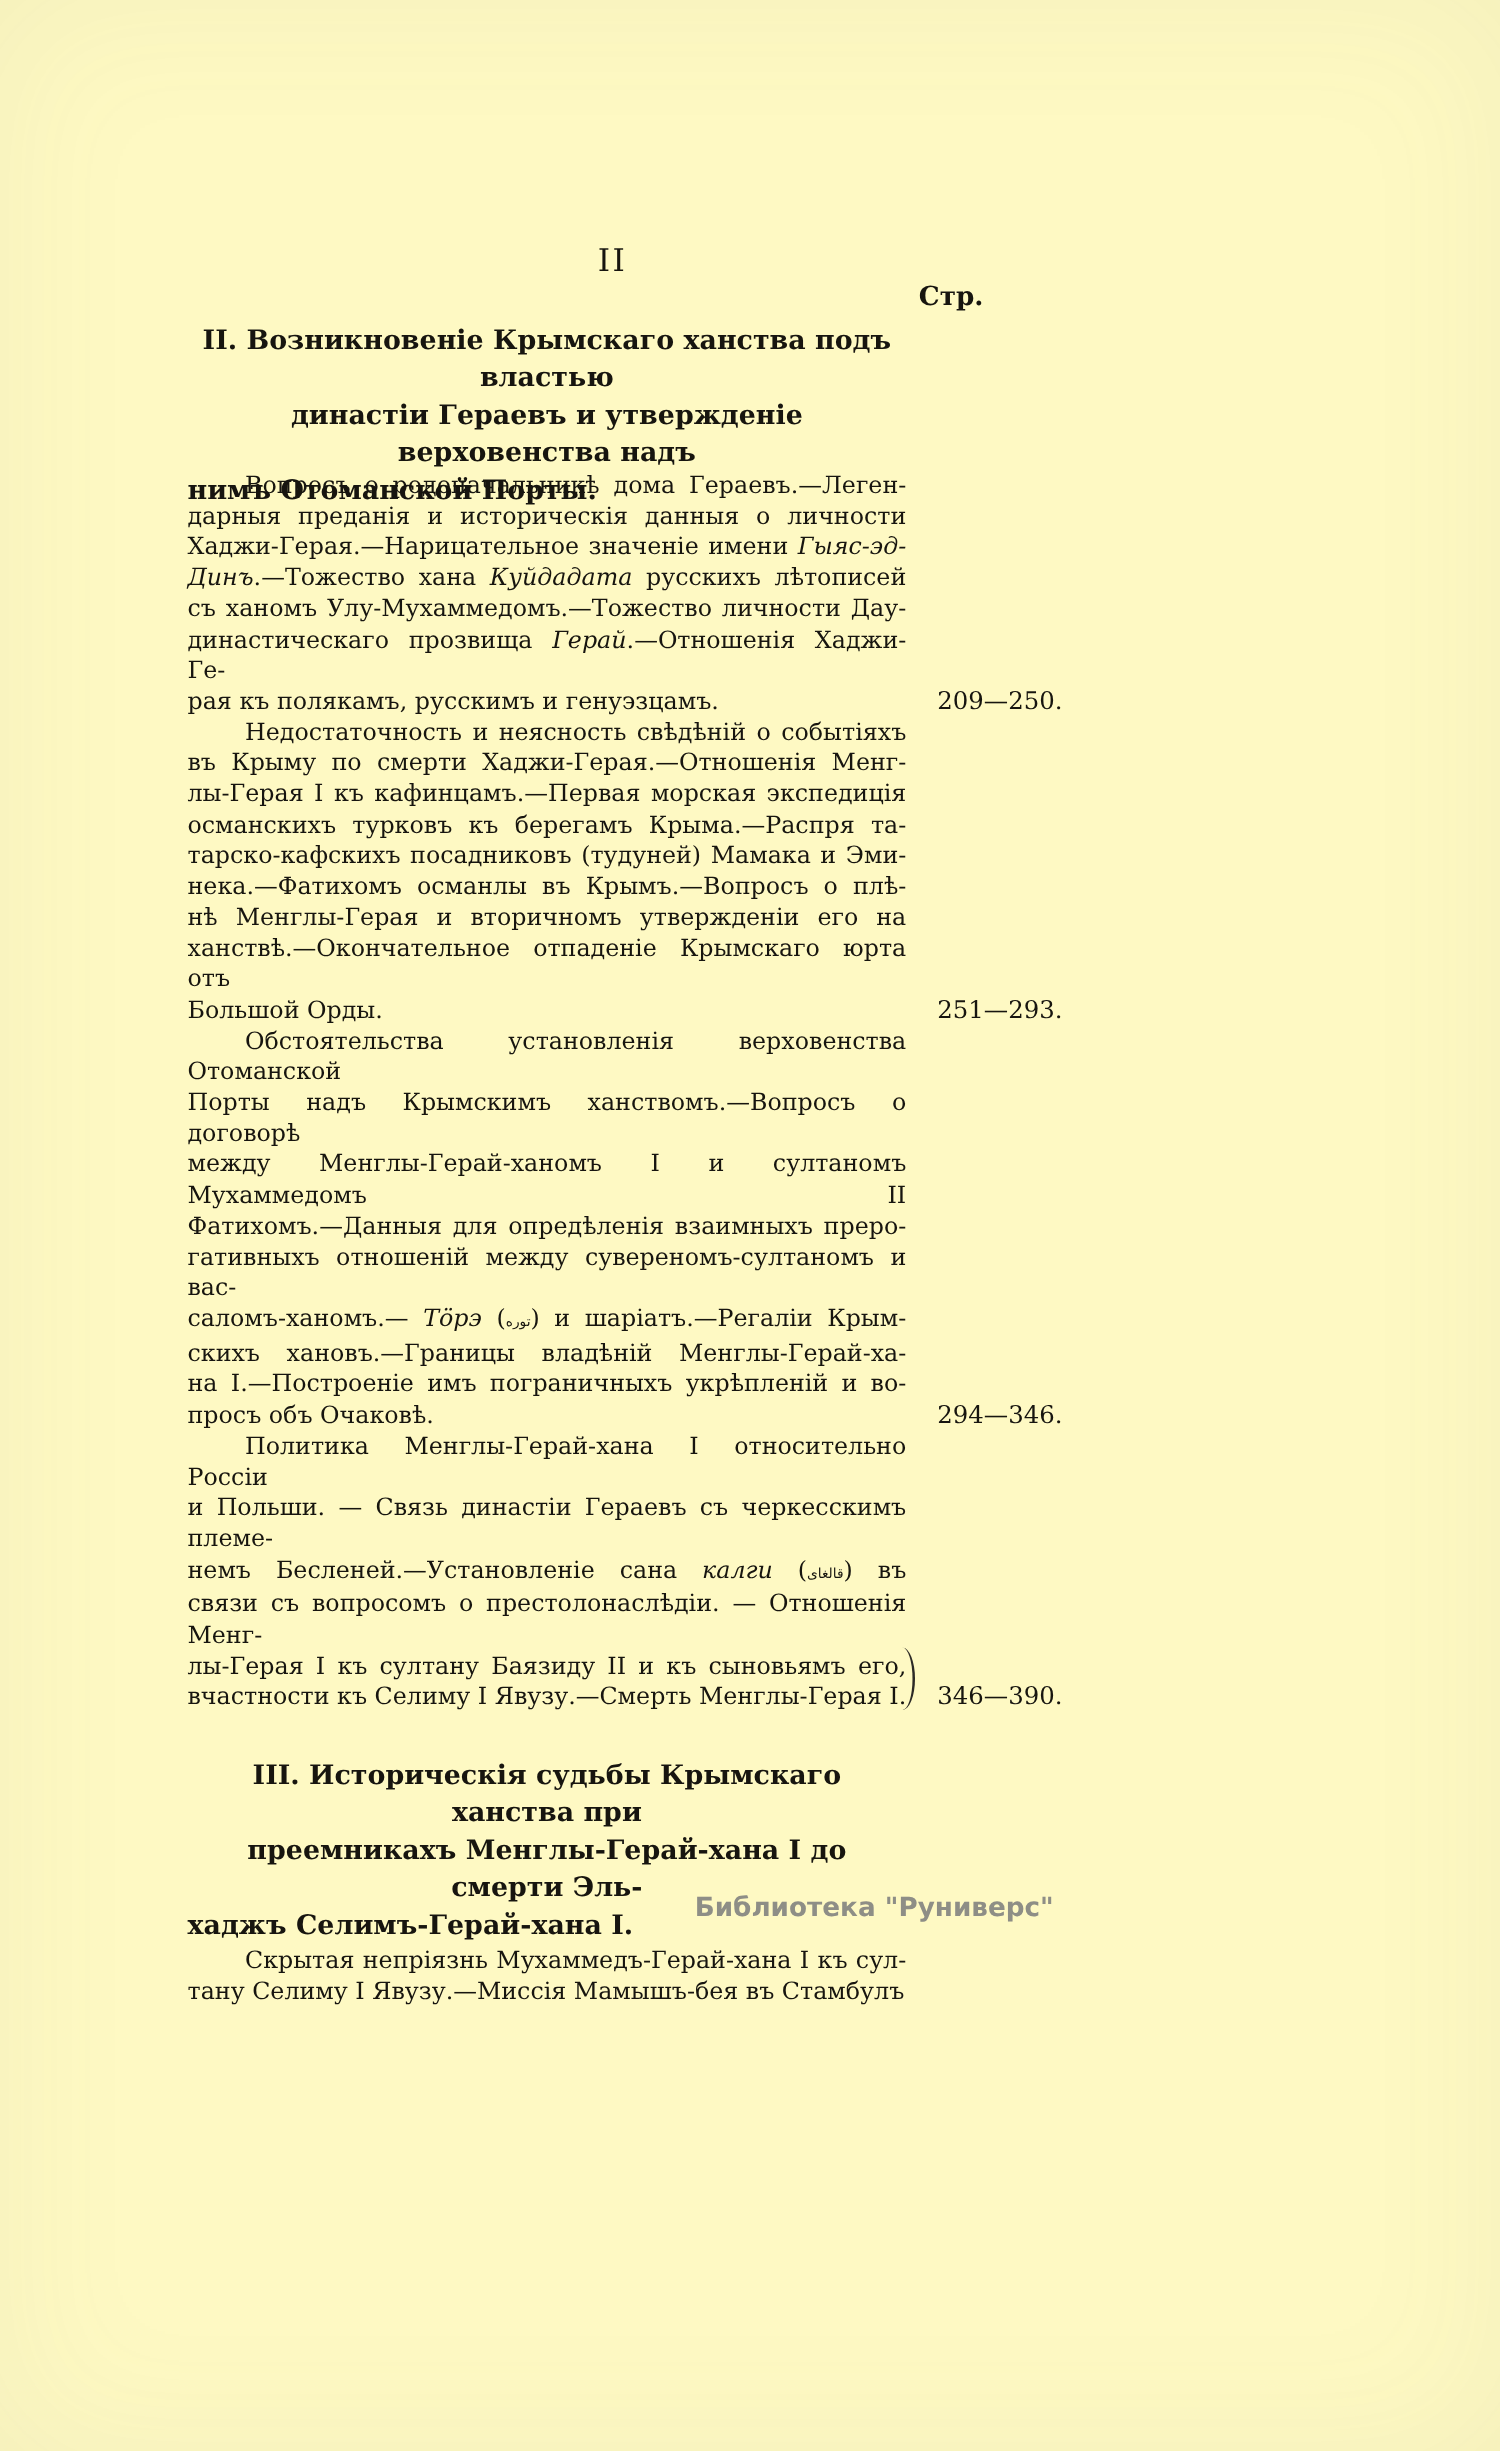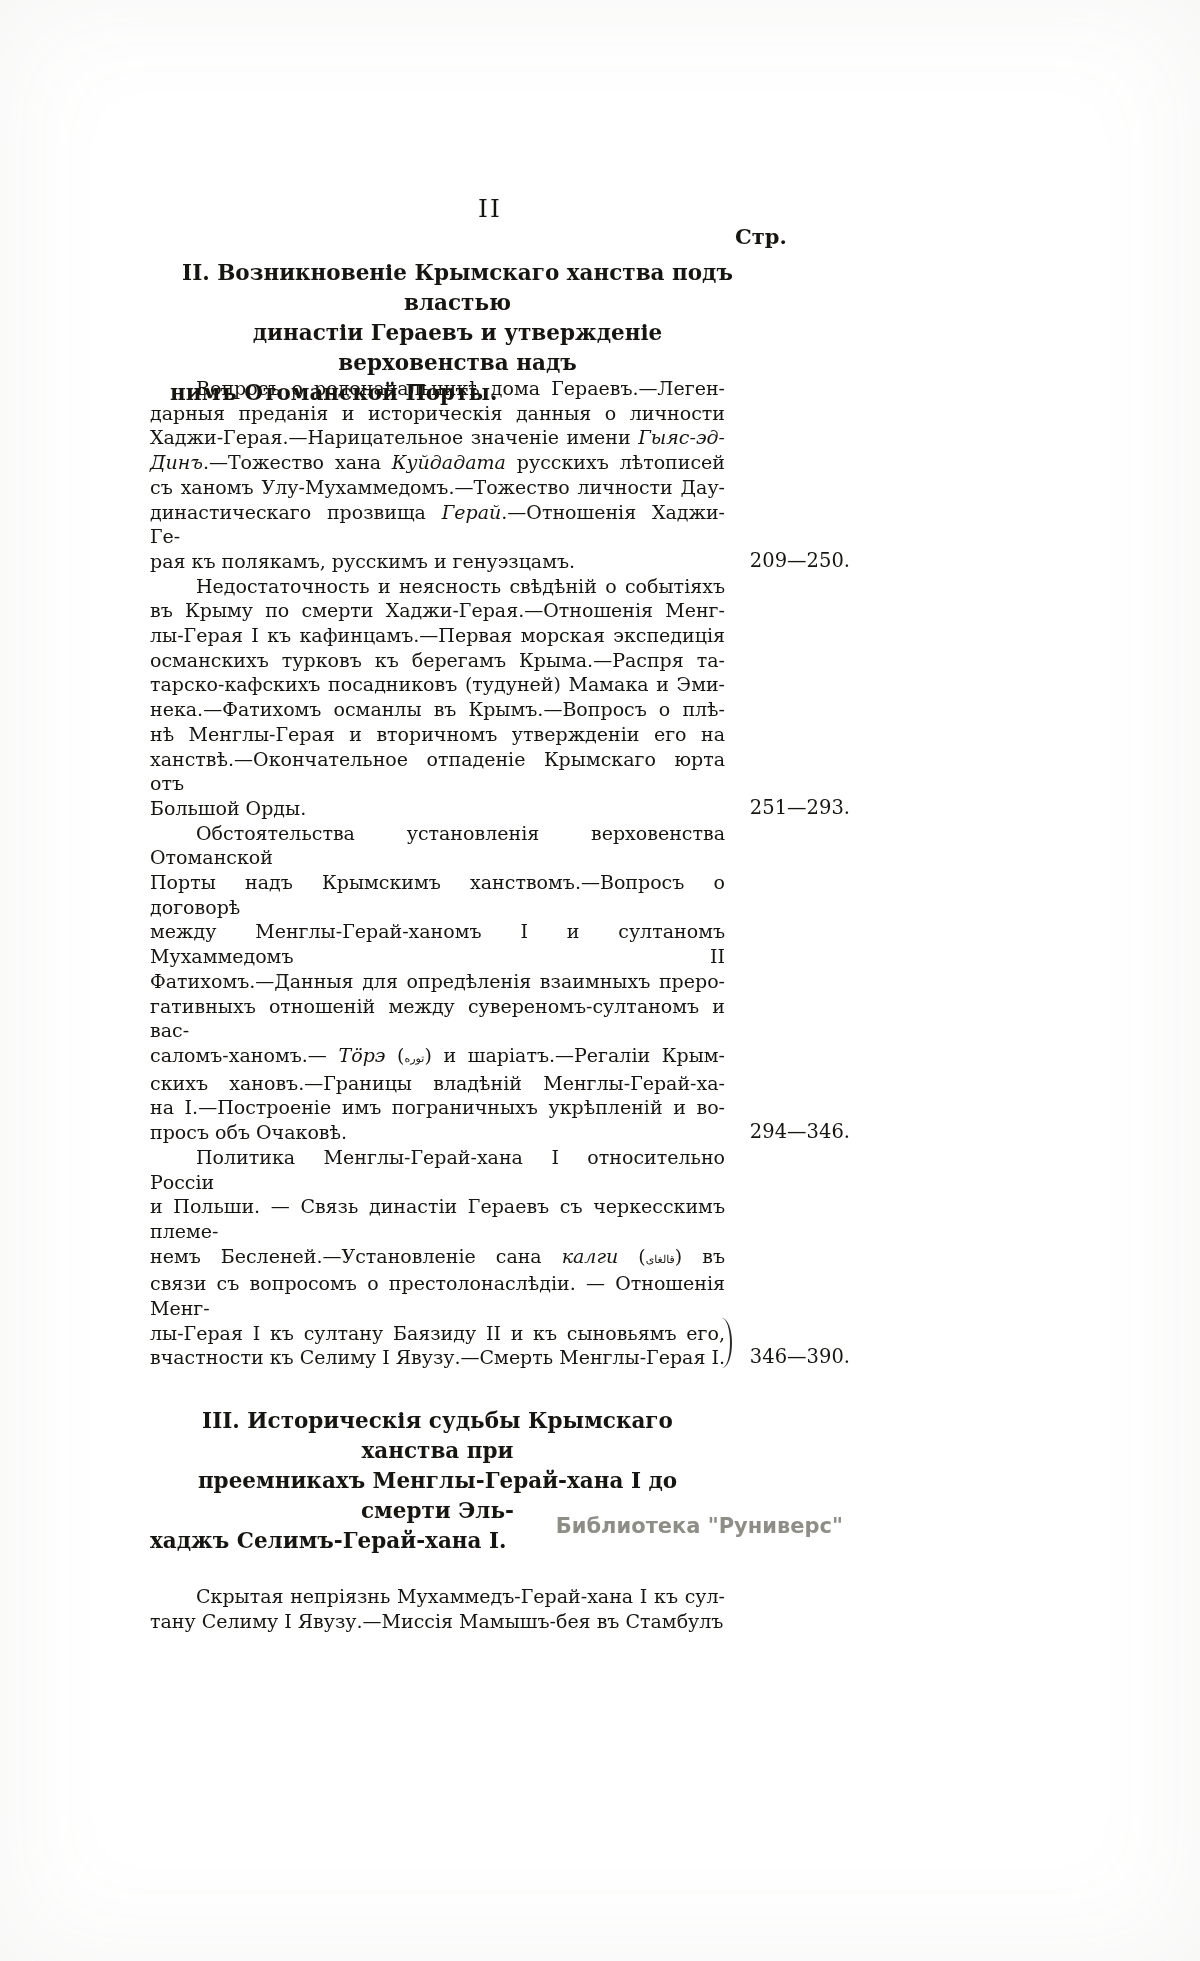--- a/index.html
+++ b/index.html
@@ -1,56 +1,56 @@
 <!DOCTYPE html>
 <html><head>
 <meta charset="utf-8">
 <style>
   html,body { margin:0; padding:0; background:#e8e8e4; }
   .page {
     position:relative;
     width:1200px; height:1961px;
     margin:0 auto;
-    background:#ffffff;
+    background:#fef9c3;
     font-family:"DejaVu Serif","Liberation Serif",serif;
     color:#17150f;
     overflow:hidden;
     box-shadow: inset 0 0 120px rgba(120,115,100,0.07);
   }
   .roman {
     position:absolute; top:194px; left:452px; width:76px;
     text-align:center; font-size:25px; letter-spacing:2px;
   }
   .str {
     position:absolute; top:224px; left:735px;
     font-size:21px; font-weight:bold;
   }
   .heading {
     font-weight:bold; font-size:21.5px; line-height:30px;
     width:575px;
   }
-  .h2block { position:absolute; top:258px; left:150px;margin-left:20px; }
+  .h2block { position:absolute; top:258px; left:150px; }
   .heading .line { text-align:center; text-align-last:center; text-indent:0 !important; }
   .toc {
     position:absolute; top:376px; left:150px; width:700px;
     font-size:19px; line-height:24.7px;
   }
   .entry { display:flex; position:relative; }
   .entry-text { width:575px; }
   .entry-pages {
     flex:1; text-align:right; align-self:flex-end;
     font-size:19.5px; white-space:nowrap;
   }
   .line { text-align:justify; text-align-last:justify; }
   .line.last { text-align-last:left; }
   .entry-text .line.first { text-indent:46px; }
   .it { font-style:italic; }
   .ar { font-family:Liberation Sans, sans-serif; font-size:11px; }
   .h3block { margin-top:36px; margin-left:0; }
-  .p5 { margin-top:28px; }
+  .p5 { }
   .brace {
     position:absolute; right:118px; bottom:2px;
     height:50px; width:10px;
     border-right:2.5px solid #2c2a26;
     border-radius:0 10px 10px 0 / 0 25px 25px 0;
   }
   .watermark {
     position:absolute; top:1514px; left:0; width:843px;
     text-align:right;
     font-family:"DejaVu Sans","Liberation Sans",sans-serif;

